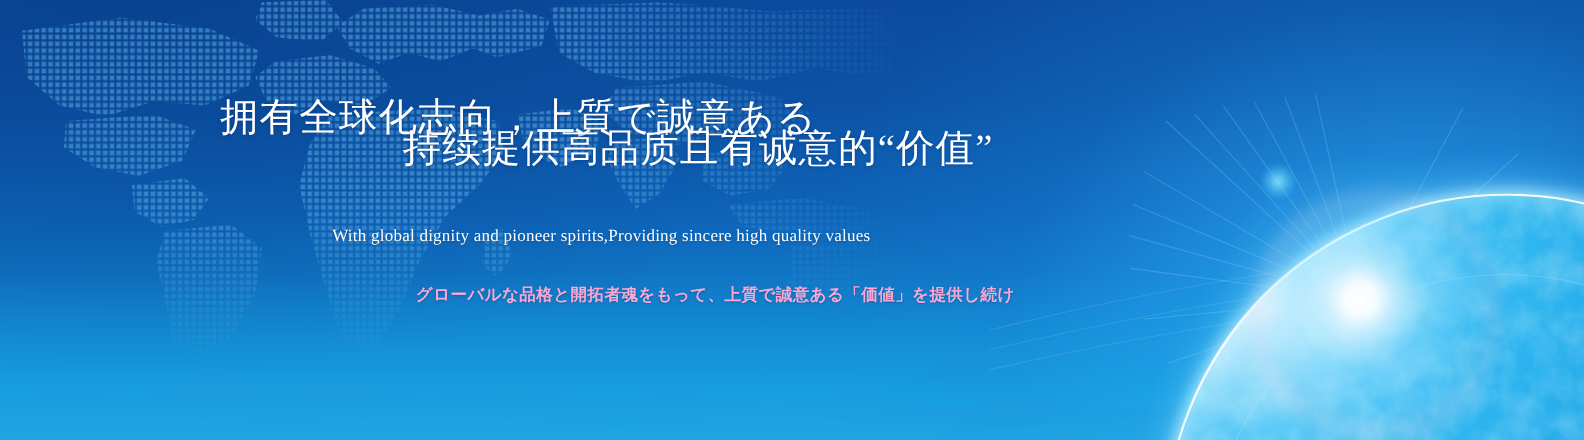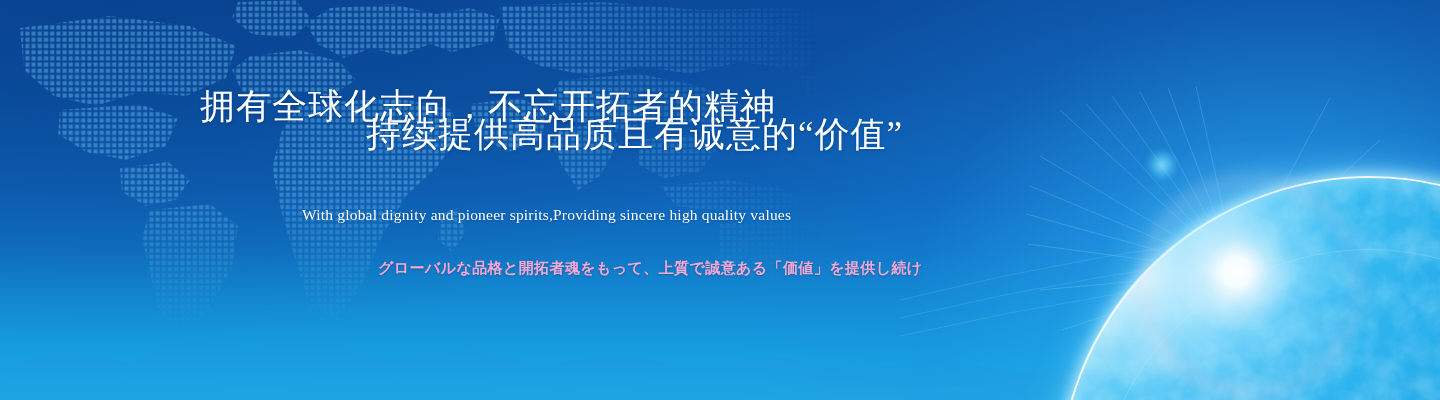--- a/index.html
+++ b/index.html
@@ -353,19 +353,19 @@
     </div>
     <div class="planet-rim"></div>
     <div class="planet-ring"></div>
   </div>
 
   <div class="flare-halo"></div>
   <div class="flare-core"></div>
   <div class="flare-orb"></div>
 
   <div class="copy">
-    <div class="headline-1">拥有全球化志向，不忘开拓者的精神</div>
+    <div class="headline-1">拥有全球化志向，上質で誠意ある</div>
     <div class="headline-2">持续提供高品质且有诚意的“价值”</div>
     <div class="subtitle-en">With global dignity and pioneer spirits,Providing sincere high quality values</div>
     <div class="subtitle-ja">グローバルな品格と開拓者魂をもって、上質で誠意ある「価値」を提供し続け</div>
   </div>
 
 </div>
 
 </body></html>

